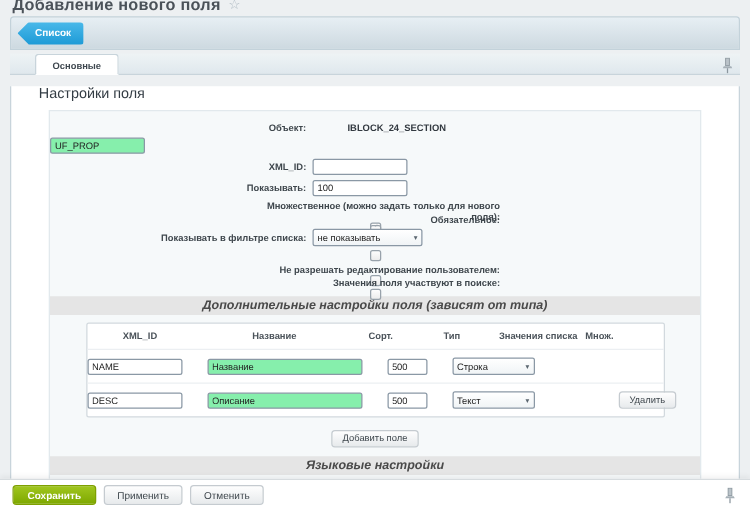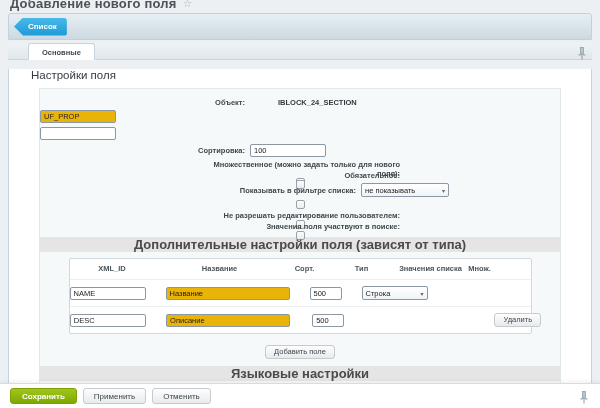--- a/index.html
+++ b/index.html
@@ -36,42 +36,42 @@
     padding:6px 0 8px 0; }
 
   .frow { display:flex; align-items:center; }
   .frow .lbl { width:210px; text-align:right; font-size:7.5px; font-weight:bold;
     color:#3f474d; padding-right:5px; flex-shrink:0; line-height:9px; }
   .frow .fld { display:flex; align-items:center; }
   .r-sel { height:16px; }
   .r-inp { height:14px; margin-bottom:3px; }
   .r-stat { height:14px; }
   .r-chk { height:9px; margin-bottom:2px;flex-direction:column; }
-  .mb2 { margin-bottom:2px;justify-content:center; }
+  .mb2 { margin-bottom:2px; }
 
   input.txt { height:13px; border:1px solid #8a98a5; border-radius:2px; background:#fff;
     font-size:7.5px; font-family:inherit; color:#222; padding:0 3px; }
-  input.hl { background:#eab308; }
+  input.hl { background:#86efac; }
   .w75 { width:76px; } .w124 { width:124px; } .w32 { width:32px; }
 
   .sel { display:inline-flex; justify-content:space-between; align-items:center;
     height:14px; border:1px solid #8a98a5; border-radius:2px;
     background:linear-gradient(#ffffff,#f0f4f6); font-size:7.5px; color:#222;
     padding:0 3px; cursor:pointer; white-space:nowrap; overflow:hidden; }
   .sel .ar { font-size:6px; color:#5b6670; margin-left:4px; flex-shrink:0; }
   .sel-wide { width:157px; } .sel-med { width:88px; } .sel-type { width:66px;justify-content:space-between; }
 
   .chk { width:9px; height:9px; border:1px solid #98a2ab; border-radius:2px;
     background:linear-gradient(#fdfdfd,#ececec); font-size:8px; line-height:8px;
     color:#3c444b; text-align:center; cursor:pointer; overflow:hidden; }
 
   .static-val { font-size:7.5px; font-weight:bold; color:#333a41;margin-left:28px; }
 
   .secbar { height:15px; line-height:15px; background:#e5e5e5; text-align:center;
-    font-size:13px; font-weight:bold; color:#4a4a4a; margin-top:6px; }
+    font-size:10px; font-weight:bold; color:#4a4a4a; margin-top:6px;font-style:italic; }
 
   .tbl { margin:6px auto 0 auto; width:463px; background:#fff; border:1px solid #d2d9de;
     border-radius:2px; }
   .thead { display:flex; align-items:center; padding:5px 0 6px 0; }
   .thead span { font-size:7.5px; font-weight:bold; color:#4b535a; text-align:center; }
   .trow { display:flex; align-items:center; padding:6px 0; border-top:1px solid #eceff2;gap:20px; }
   .c1 { width:85px; display:flex; justify-content:center; }
   .c2 { width:130px; display:flex; justify-content:center; }
   .c3 { width:40px; display:flex; justify-content:center; }
   .c4 { width:74px; display:flex; justify-content:center; }
@@ -134,27 +134,28 @@
           </div>
       </div>
 
       <div class="frow r-inp">
         <div class="fld">
             <input class="txt hl w75" value="UF_PROP" style="">
           </div>
       </div>
 
       <div class="frow r-inp">
+        <div class="lbl">XML_ID:</div>
         <div class="fld">
             <input class="txt w75" value="" style="">
           </div>
       </div>
 
       <div class="frow r-inp">
-        <div class="lbl">Сортировка:</div>
+        <div class="lbl">Показывать:</div>
         <div class="fld">
             <input class="txt w75" value="100" style="">
           </div>
       </div>
 
       <div class="frow r-chk">
         <div class="lbl">Множественное (можно задать только для нового поля):</div>
         <div class="fld">
             <div class="chk">✓</div>
           </div>
@@ -232,20 +233,26 @@
 
         <div class="trow">
           <div class="c1">
               <input class="txt w75" value="DESC" style="">
             </div>
           <div class="c2">
               <input class="txt hl w124" value="Описание" style="">
             </div>
           <div class="c3">
               <input class="txt w32" value="500" style="">
+            </div>
+          <div class="c4">
+              <div class="sel sel-type">
+                <span>Текст</span>
+                <span class="ar">▾</span>
+              </div>
             </div>
           <div class="c5"></div>
           <div class="c6"></div>
           <div class="c7">
               <button class="btn-gray">Удалить</button>
             </div>
         </div>
       </div>
 
       <div class="add-wrap">

